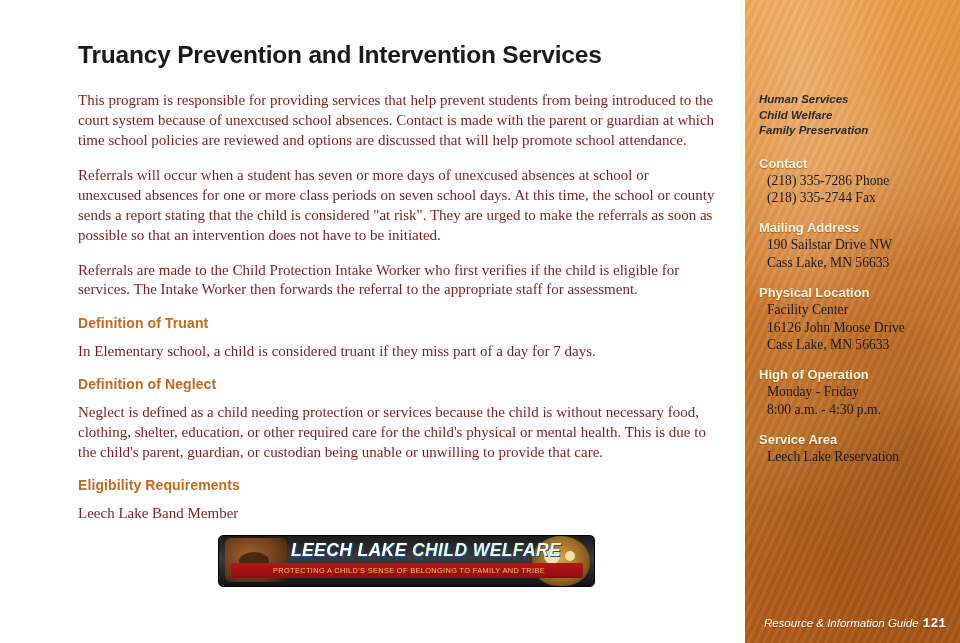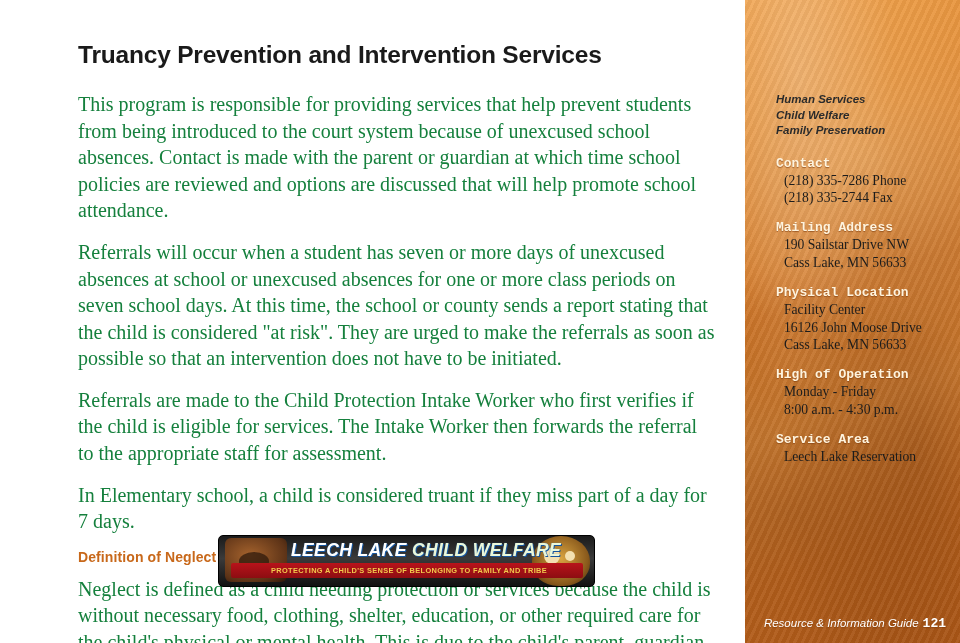--- a/index.html
+++ b/index.html
@@ -33,23 +33,23 @@
     font-family: "Liberation Sans", sans-serif;
     font-weight: bold;
     font-size: 24.5px;
     color: #1a1a1a;
     letter-spacing: -0.2px;
     margin: 0 0 22px 0;
     line-height: 1.1;
   }
   .para {
     font-family: "Liberation Serif", serif;
-    font-size: 20px;
+    font-size: 15px;
     line-height: 1.33;
-    color: #15803d;
+    color: #7f1d1d;
     margin: 11px 0 15px 0;
     max-width: 640px;
     text-align: left;
   }
   .para.tight {
     margin-bottom: 13px;
   }
   .subhead {
     font-family: "Liberation Sans", sans-serif;
     font-weight: bold;
@@ -95,21 +95,21 @@
     text-shadow: 0 0 1px #2f6fb5, 1px 1px 0 #14539c;
   }
   .logo-title .grn { color: #eaf7d9; }
   .logo-sub {
     position: absolute;
     left: 20px;
     top: 30px;
     width: 340px;
     text-align: center;
     font-family: "Liberation Sans", sans-serif;
-    font-weight: bold;
+    font-weight: normal;
     font-size: 7.4px;
     letter-spacing: 0.35px;
     color: #f2c94c;
   }
   .logo-subbar {
     position: absolute;
     left: 12px;
     top: 27px;
     width: 352px;
     height: 15px;
@@ -159,21 +159,21 @@
   
   .sidebar {
     position: relative;
     width: 215px;
     height: 643px;
     background:
       radial-gradient(ellipse at 25% 12%, rgba(255,255,255,0.22) 0%, rgba(255,255,255,0) 42%),
       radial-gradient(ellipse at 80% 70%, rgba(120,55,10,0.35) 0%, rgba(120,55,10,0) 55%),
       linear-gradient(160deg, #f0a24c 0%, #e48e36 18%, #cf7526 45%, #d98637 62%, #c56a20 82%, #b55c19 100%);
     box-sizing: border-box;
-    padding: 0 31px;
+    padding: 0 14px;
     overflow: hidden;
   }
   .sidebar:before {
     content: "";
     position: absolute;
     left: 0; top: 0; right: 0; bottom: 0;
     background:
       repeating-linear-gradient(115deg, rgba(255,255,255,0.05) 0 3px, rgba(0,0,0,0.04) 3px 7px),
       radial-gradient(circle at 60% 25%, rgba(255,220,170,0.30) 0%, rgba(255,220,170,0) 38%),
       radial-gradient(circle at 20% 80%, rgba(90,40,5,0.28) 0%, rgba(90,40,5,0) 45%);
@@ -187,21 +187,21 @@
   .org-lines {
     font-family: "Liberation Sans", sans-serif;
     font-weight: bold;
     font-style: italic;
     font-size: 11.5px;
     color: #2b2b2b;
     line-height: 1.35;
     margin-bottom: 17px;
   }
   .sb-head {
-    font-family: Liberation Mono, monospace;
+    font-family: Liberation Sans, sans-serif;
     font-weight: bold;
     font-size: 13px;
     color: #fff4de;
     text-shadow: 0 1px 1px rgba(120,55,10,0.6);
     margin: 0 0 1px 0;
   }
   .sb-body {
     font-family: "Liberation Serif", serif;
     font-size: 13.6px;
     color: #1c1c1c;
@@ -235,20 +235,21 @@
 <div class="page">
 
   <div class="main">
 
     <h1 class="doc-title">Truancy Prevention and Intervention Services</h1>
 
     <p class="para">This program is responsible for providing services that help prevent students from being introduced to the court system because of unexcused school absences. Contact is made with the parent or guardian at which time school policies are reviewed and options are discussed that will help promote school attendance.</p>
     <p class="para">Referrals will occur when a student has seven or more days of unexcused absences at school or unexcused absences for one or more class periods on seven school days. At this time, the school or county sends a report stating that the child is considered "at risk". They are urged to make the referrals as soon as possible so that an intervention does not have to be initiated.</p>
     <p class="para">Referrals are made to the Child Protection Intake Worker who first verifies if the child is eligible for services. The Intake Worker then forwards the referral to the appropriate staff for assessment.</p>
 
+    <h2 class="subhead">Definition of Truant</h2>
     <p class="para tight">In Elementary school, a child is considered truant if they miss part of a day for 7 days.</p>
 
     <h2 class="subhead spaced">Definition of Neglect</h2>
     <p class="para tight">Neglect is defined as a child needing protection or services because the child is without necessary food, clothing, shelter, education, or other required care for the child's physical or mental health. This is due to the child's parent, guardian, or custodian being unable or unwilling to provide that care.</p>
 
     <h2 class="subhead spaced">Eligibility Requirements</h2>
     <p class="para tight">Leech Lake Band Member</p>
 
     <div class="logo-wrap">
       <div class="logo-bar">

